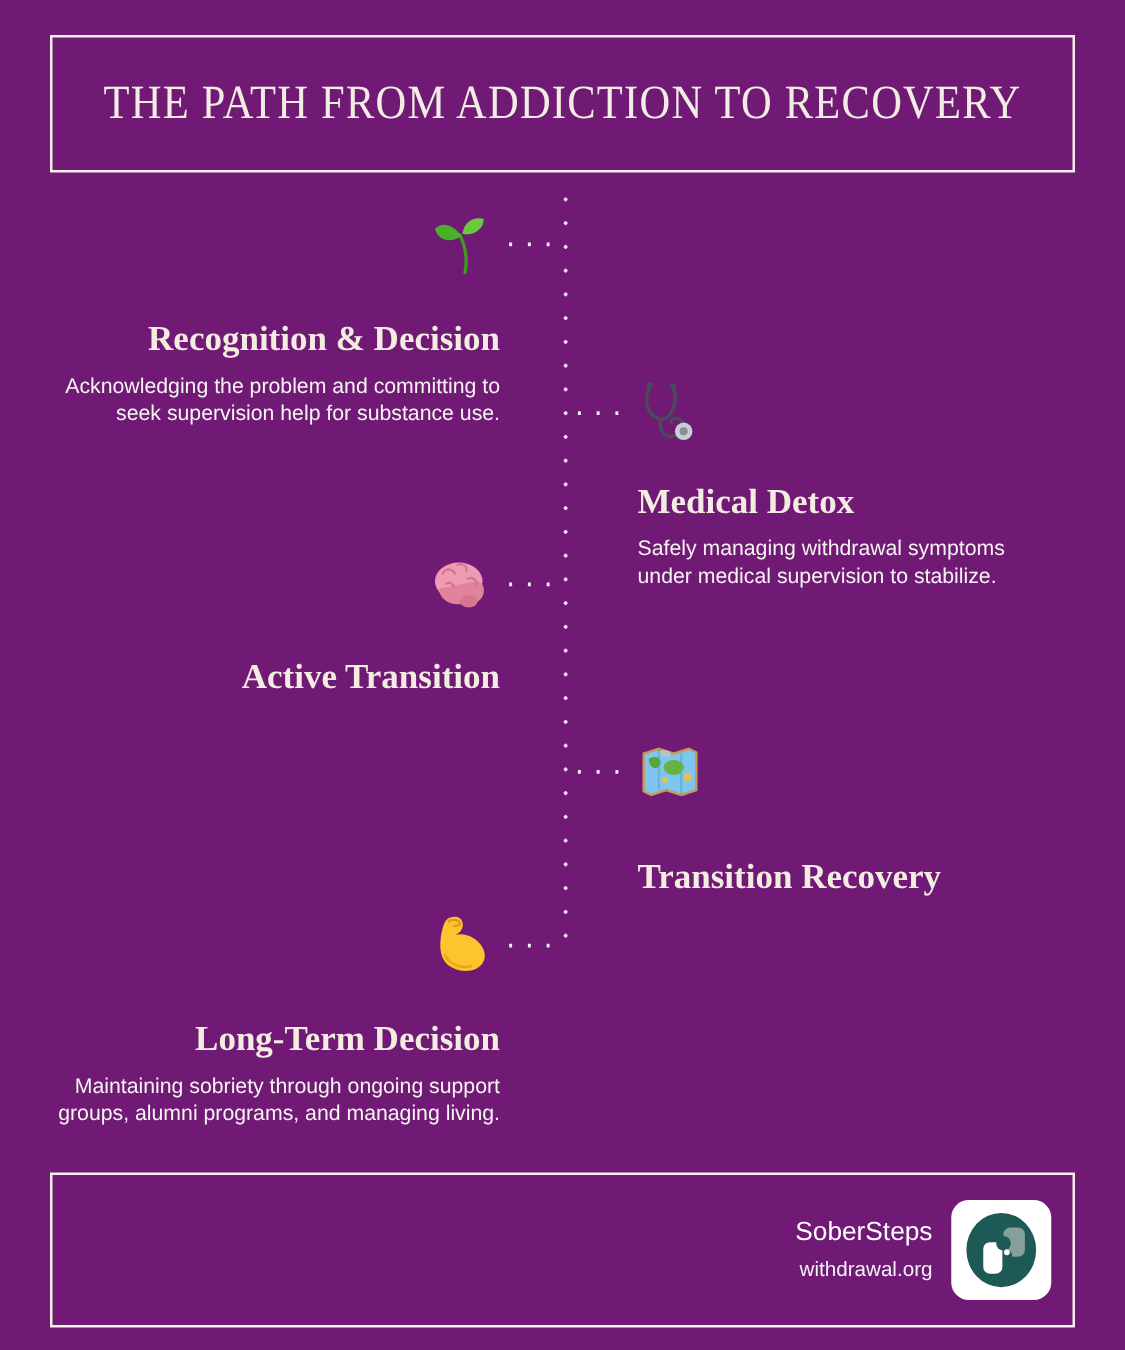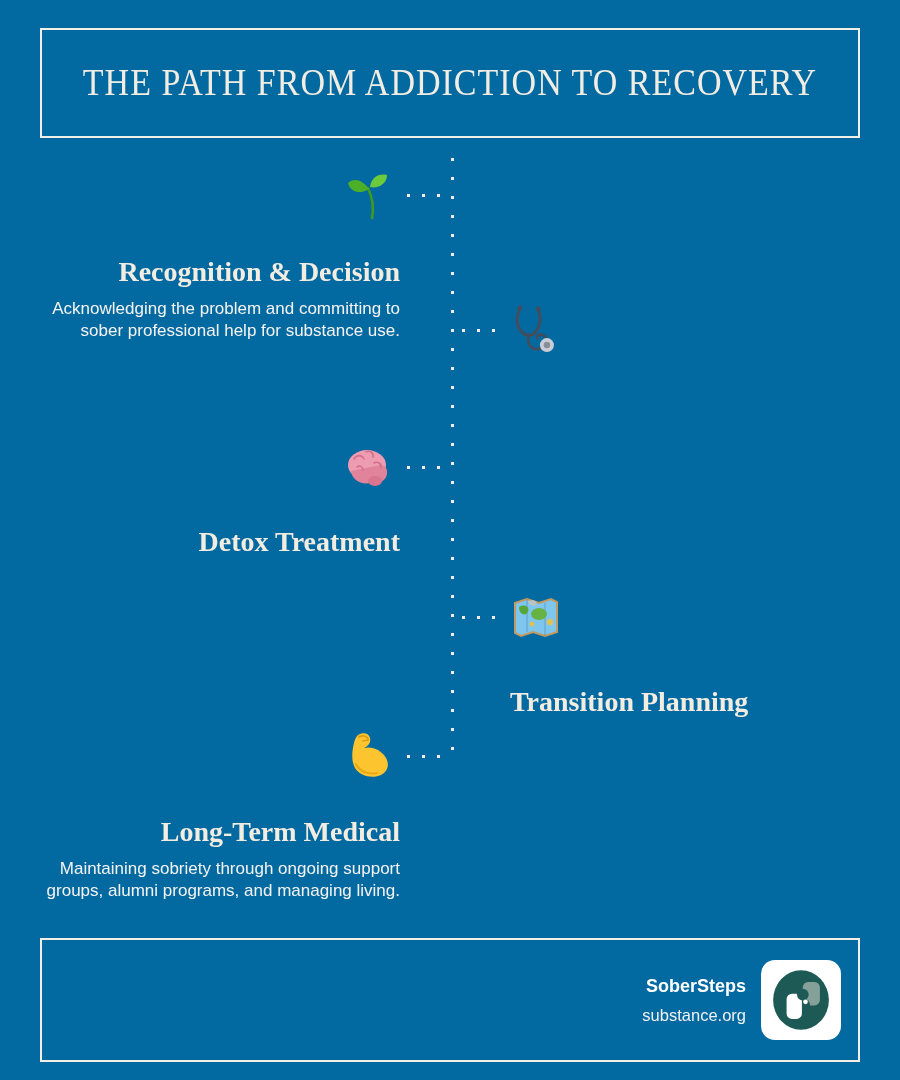--- a/index.html
+++ b/index.html
@@ -2,21 +2,21 @@
 <html><head>
 <meta charset="utf-8">
 <style>
   * { margin: 0; padding: 0; box-sizing: border-box; }
   html, body { background: #0d0d14; }
   .canvas {
     position: relative;
     width: 900px;
     height: 1080px;
     margin: 0 auto;
-    background: #0369a1;
+    background: #701a75;
     overflow: hidden;
     font-family: "Liberation Sans", sans-serif;
     color: #f5f4f1;
   }
 
   
   .title-box {
     position: absolute;
     left: 40px; top: 28px;
     width: 820px; height: 110px;
@@ -94,22 +94,22 @@
     position: absolute;
     left: 40px; top: 938px;
     width: 820px; height: 124px;
     border: 2px solid #f2efe6;
     display: flex; align-items: center; justify-content: flex-end;
     padding-right: 17px;
     gap: 15px;
   }
   .footer-text { text-align: right; }
   .footer-brand {
-    font-size: 18px;
-    font-weight: bold;
+    font-size: 21px;
+    font-weight: normal;
     color: #ffffff;
     margin-bottom: 9px;
   }
   .footer-site {
     font-size: 16.5px;
     color: #f2f2f2;
   }
   .logo-badge {
     width: 80px; height: 80px;
     background: #ffffff;
@@ -182,42 +182,47 @@
       <path d="M16 5 C21 2 27 3 28 8 C29 12 27 16 22 18 C29 16 37 19 42 25 C48 32 47 41 39 45 C30 49 18 46 13 38 C9 31 10 21 12 13 C13 9 14 7 16 5 Z" fill="#fcc52f"></path>
       <path d="M17 7 C21 5 25 6 26 9" stroke="#e09b12" stroke-width="1.8" fill="none" stroke-linecap="round"></path>
       <path d="M21 11 L26 10" stroke="#e09b12" stroke-width="1.6" stroke-linecap="round"></path>
       <path d="M14 34 C17 41 26 45 35 43" stroke="#eaa816" stroke-width="2" fill="none" stroke-linecap="round"></path>
     </svg>
   </div>
 
   <div class="step-text tleft s1">
     <h2>Recognition &amp; Decision</h2>
     <p>Acknowledging the problem and committing to
-sober professional help for substance use.</p>
-  </div>
-
+seek supervision help for substance use.</p>
+  </div>
+
+  <div class="step-text tright s2">
+    <h2>Medical Detox</h2>
+    <p>Safely managing withdrawal symptoms
+under medical supervision to stabilize.</p>
+  </div>
 
   <div class="step-text tleft s3">
-    <h2>Detox Treatment</h2>
+    <h2>Active Transition</h2>
   </div>
 
   <div class="step-text tright s4">
-    <h2>Transition Planning</h2>
+    <h2>Transition Recovery</h2>
   </div>
 
   <div class="step-text tleft s5">
-    <h2>Long-Term Medical</h2>
+    <h2>Long-Term Decision</h2>
     <p>Maintaining sobriety through ongoing support
 groups, alumni programs, and managing living.</p>
   </div>
 
   <div class="footer-box">
     <div class="footer-text">
       <div class="footer-brand">SoberSteps</div>
-      <div class="footer-site">substance.org</div>
+      <div class="footer-site">withdrawal.org</div>
     </div>
     <div class="logo-badge">
       <svg width="72" height="72" viewBox="0 0 80 80">
         <ellipse cx="40" cy="40" rx="31" ry="33" fill="#1e5a55"></ellipse>
         <rect x="42" y="20" width="19" height="26" rx="6" fill="#97ada6" opacity="0.85"></rect>
         <circle cx="42" cy="46" r="8" fill="#1e5a55"></circle>
         <rect x="24" y="33" width="17" height="28" rx="6" fill="#ffffff"></rect>
         <circle cx="42" cy="34" r="6.5" fill="#1e5a55"></circle>
         <circle cx="45" cy="42" r="2.6" fill="#ffffff"></circle>
       </svg>

